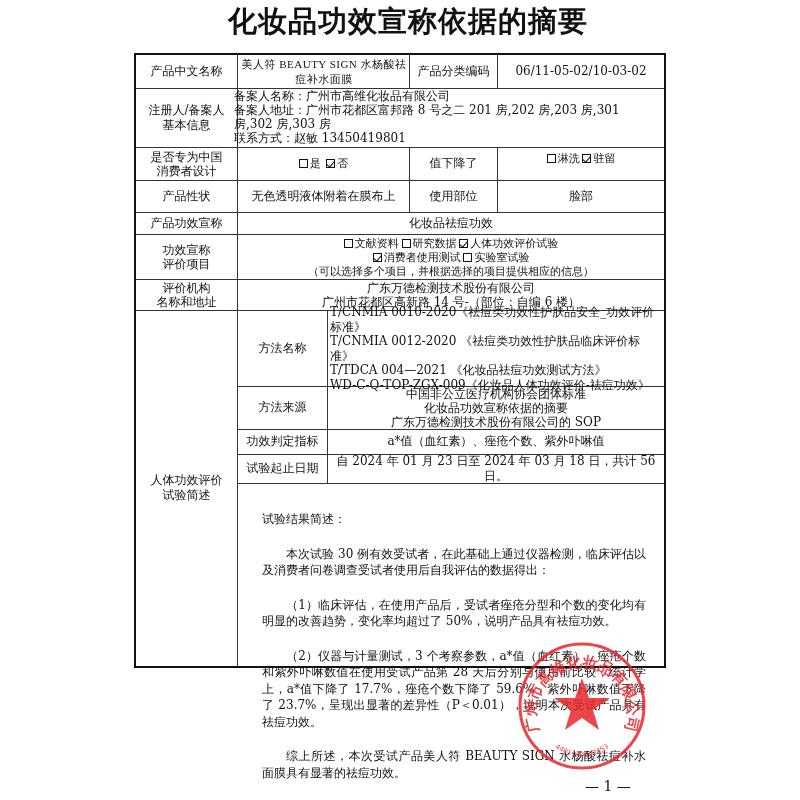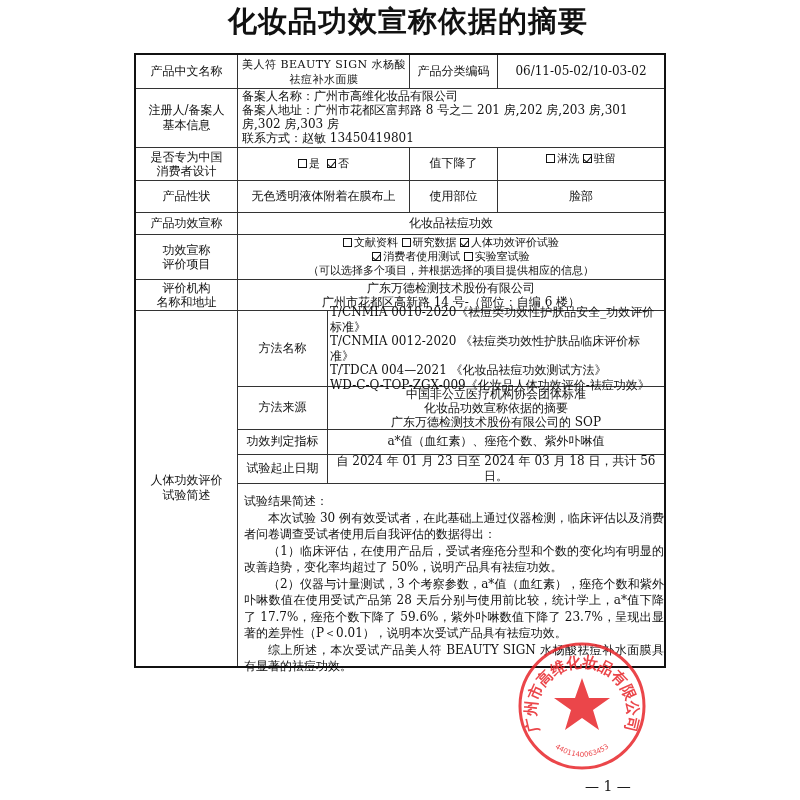--- a/index.html
+++ b/index.html
@@ -13,24 +13,24 @@
   .cell { position:absolute; box-sizing:border-box; font-size:12px; line-height:15px;
           display:flex; align-items:center; justify-content:center; text-align:center; }
   .hl { position:absolute; height:1px; background:#333; }
   .vl { position:absolute; width:1px; background:#333; }
   .left { justify-content:flex-start; text-align:left; }
   .col { flex-direction:column; }
   .cb { display:inline-block; width:9px; height:9px; border:1px solid #111; vertical-align:-1px;
         margin-right:2px; position:relative; box-sizing:border-box; }
   .cb.on::after { content:""; position:absolute; left:1px; top:-1px; width:4px; height:7px;
         border-right:1.5px solid #111; border-bottom:1.5px solid #111; transform:rotate(40deg); }
-  .small { font-size:11px; }
+  .small { font-size:11px;font-family:Liberation Serif, serif; }
   .para { text-indent:2em; }
   .summary { position:absolute; left:108px; top:438px; width:420px; font-size:12px; line-height:16.5px; text-align:justify; }
-  .summary p { margin:0; }
+  .summary p { margin:18px; }
   .stamp { position:absolute; left:516px; top:640px; width:132px; height:132px; }
   .pageno { position:absolute; left:585px; top:778px; font-size:14px; }
 </style>
 </head>
 <body>
 
 <div class="title">化妆品功效宣称依据的摘要</div>
 
 <div class="sheet">
 
@@ -55,21 +55,21 @@
 
   <div class="cell" style="left:0;top:0;width:101px;height:33px">产品中文名称</div>
   <div class="cell small" style="left:104px;top:0;width:168px;height:33px;letter-spacing:0.5px">美人符 BEAUTY SIGN 水杨酸祛痘补水面膜</div>
   <div class="cell" style="left:274px;top:0;width:87px;height:33px">产品分类编码</div>
   <div class="cell" style="left:362px;top:0;width:166px;height:33px">06/11-05-02/10-03-02</div>
 
   <div class="cell col" style="left:0;top:33px;width:101px;height:59px">
     <span>注册人/备案人</span>
     <span>基本信息</span>
   </div>
-  <div class="cell left col" style="left:106px;top:34px;width:420px;height:58px;align-items:flex-start;line-height:14px">
+  <div class="cell left col" style="left:98px;top:34px;width:420px;height:58px;align-items:flex-start;line-height:14px">
     <span>备案人名称：广州市高维化妆品有限公司</span>
     <span>备案人地址：广州市花都区富邦路 8 号之二 201 房,202 房,203 房,301 房,302 房,303 房</span>
     <span>联系方式：赵敏 13450419801</span>
   </div>
 
   <div class="cell col" style="left:0;top:92px;width:101px;height:33px;line-height:14px">
     <span>是否专为中国</span>
     <span>消费者设计</span>
   </div>
   <div class="cell small" style="left:102px;top:92px;width:171px;height:33px">

